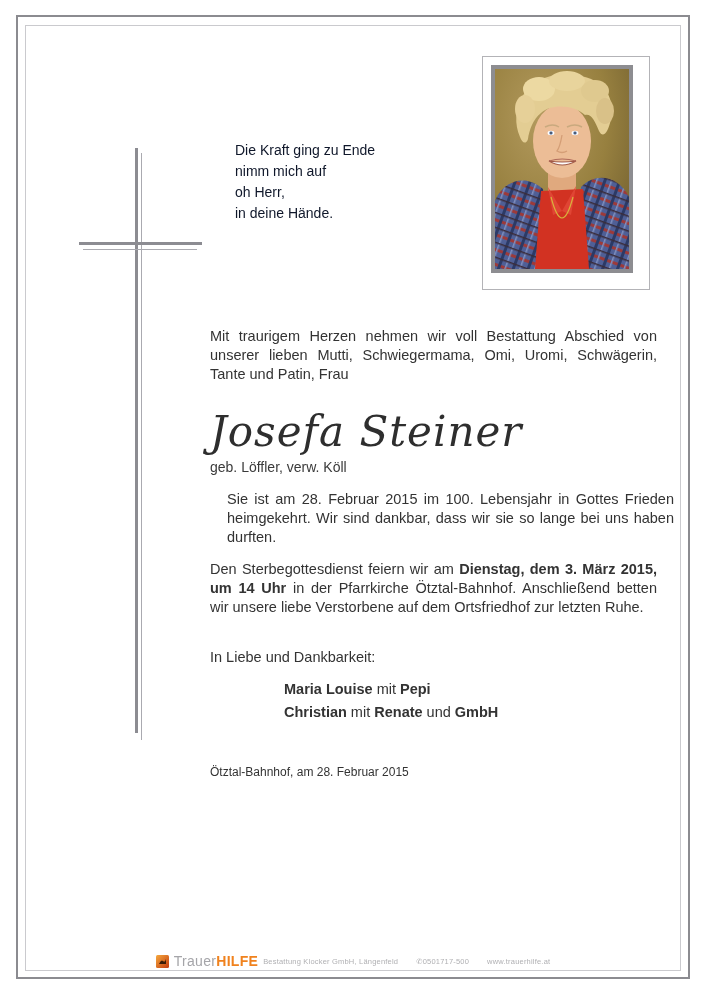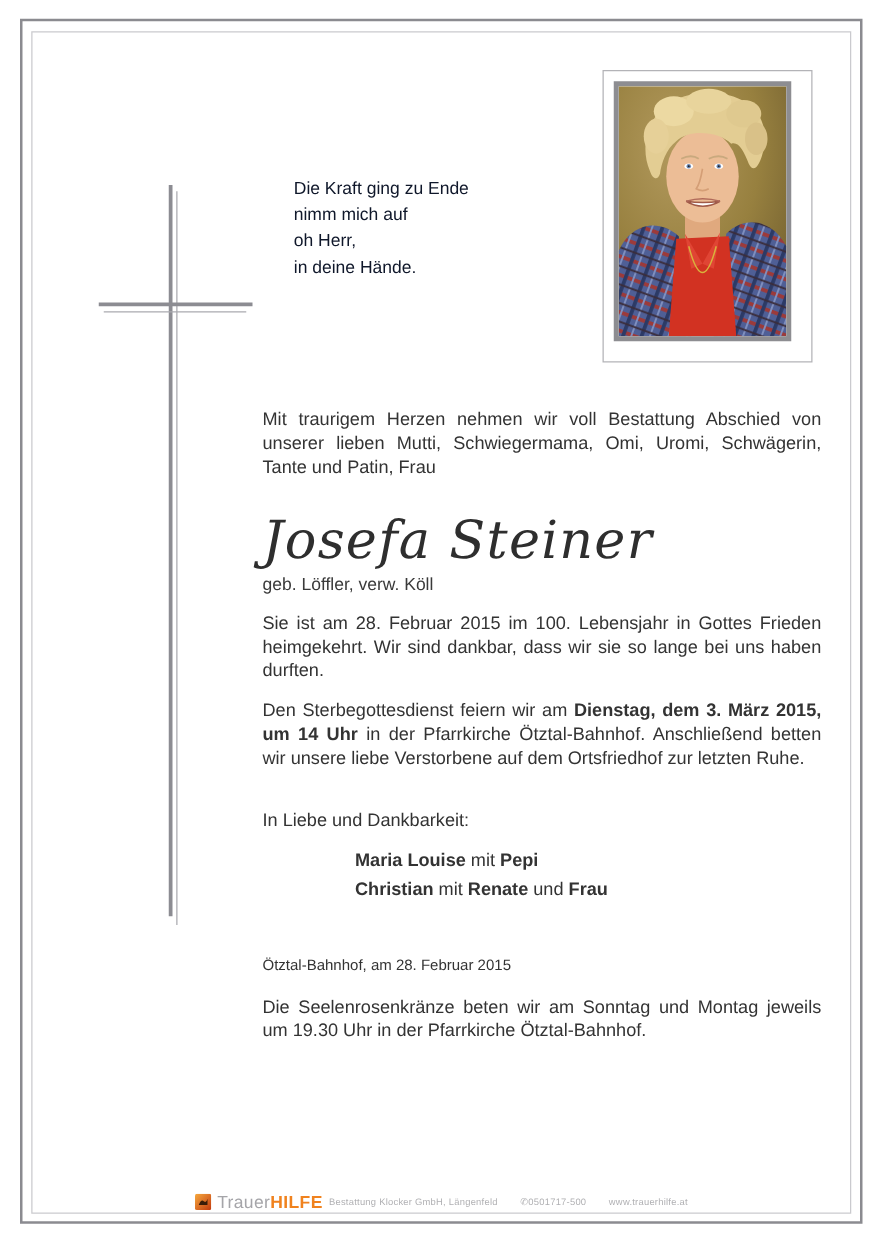--- a/index.html
+++ b/index.html
@@ -38,21 +38,21 @@
   }
   .col{position:absolute;left:210px;width:447px;}
   .para{font-size:14.5px;line-height:19px;text-align:justify;text-align-last:left;color:#333;}
   .intro{top:327px;}
   .name-block{top:408px;text-align:left;}
   .deceased-name{
     font-family:"DejaVu Serif", serif;font-style:italic;font-weight:400;
     font-size:42px;line-height:48px;color:#2e2e2e;letter-spacing:1px;
   }
   .deceased-sub{font-size:14px;line-height:18px;color:#3a3a3a;margin-top:2px;}
-  .passing{top:490px;}
+  .passing{top:490px;margin-left:17px;}
   .service{top:560px;}
   .gratitude{top:648px;font-size:14.5px;line-height:19px;}
   .family{position:absolute;left:284px;top:678px;font-size:14.5px;line-height:23px;}
   .place-date{top:763px;font-size:12px;line-height:19px;}
   .rosary{top:797px;}
   b,.seg-bold{font-weight:700;}
   
   .footer{
     position:absolute;left:0;right:0;top:951px;height:20px;
     display:flex;align-items:center;justify-content:center;gap:5px;
@@ -151,26 +151,25 @@
   </div>
 
   <div class="col para passing">Sie ist am 28. Februar 2015 im 100. Lebensjahr in Gottes Frieden heimgekehrt. Wir sind dankbar, dass wir sie so lange bei uns haben durften.</div>
 
   <div class="col para service"><span>Den Sterbegottesdienst feiern wir am </span><span class="seg-bold">Dienstag, dem 3. März 2015, um 14 Uhr</span><span> in der Pfarrkirche Ötztal-Bahnhof. Anschließend betten wir unsere liebe Verstorbene auf dem Ortsfriedhof zur letzten Ruhe.</span></div>
 
   <div class="col gratitude">In Liebe und Dankbarkeit:</div>
 
   <div class="family">
     <div><span class="seg-bold">Maria Louise</span><span> mit </span><span class="seg-bold">Pepi</span></div>
-    <div><span class="seg-bold">Christian</span><span> mit </span><span class="seg-bold">Renate</span><span> und </span><span class="seg-bold">Frau</span></div>
+    <div><span class="seg-bold">Christian</span><span> mit </span><span class="seg-bold">Renate</span><span> und </span><span class="seg-bold">GmbH</span></div>
   </div>
 
   <div class="col place-date">Ötztal-Bahnhof, am 28. Februar 2015</div>
 
-  <div class="col para rosary">Die Seelenrosenkränze beten wir am Sonntag und Montag jeweils um 19.30 Uhr in der Pfarrkirche Ötztal-Bahnhof.</div>
 
   <div class="footer">
     <svg class="footer-logo" viewBox="0 0 13 13">
       <defs>
         <linearGradient id="logoGrad" x1="0" y1="0" x2="1" y2="1">
           <stop offset="0%" stop-color="#f6a93e"></stop>
           <stop offset="100%" stop-color="#c23a0e"></stop>
         </linearGradient>
       </defs>
       <rect x="0" y="0" width="13" height="13" rx="1.5" fill="url(#logoGrad)"></rect>

